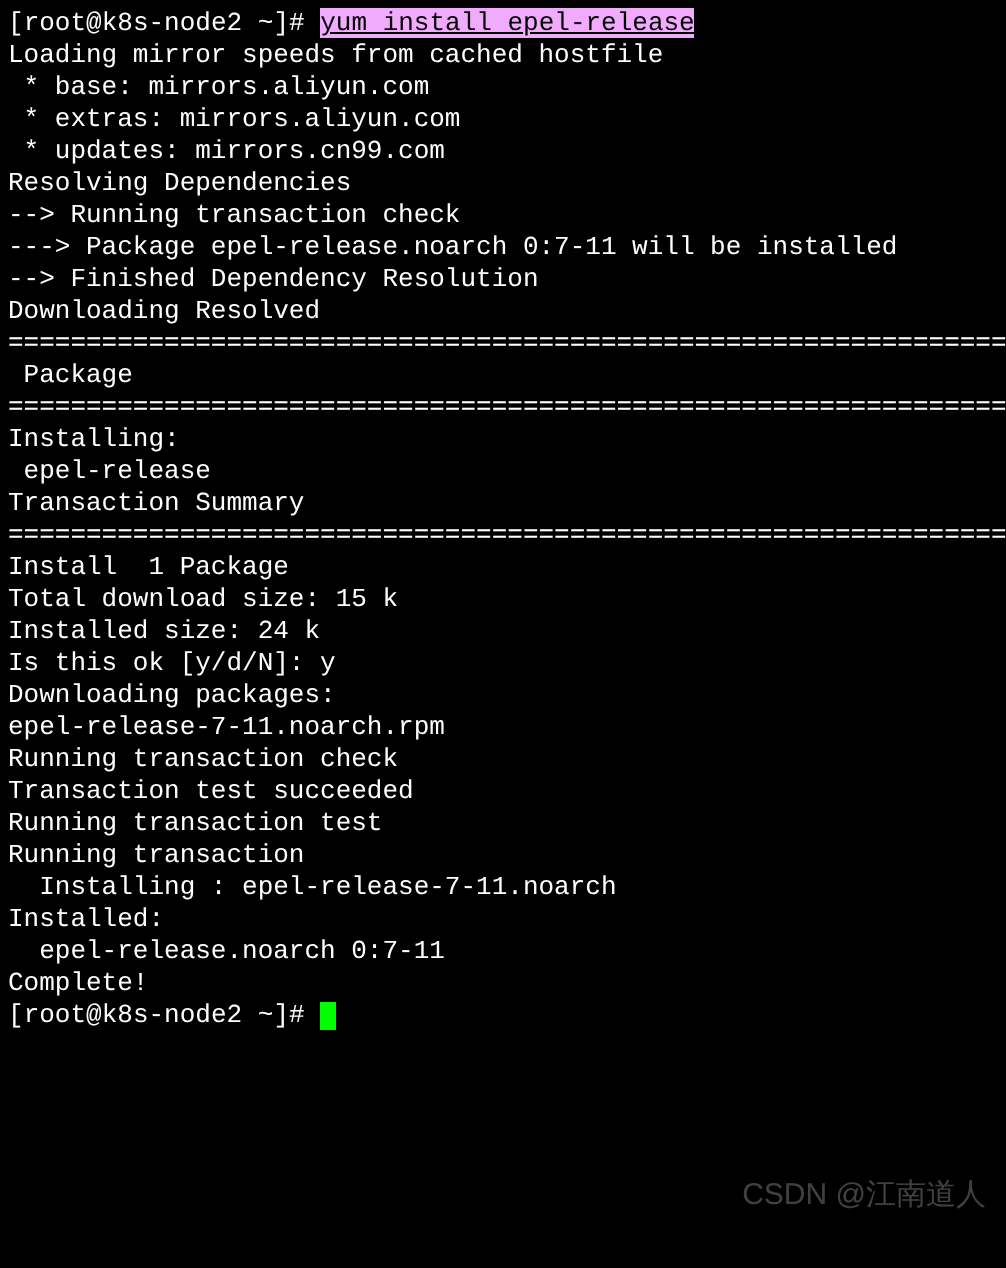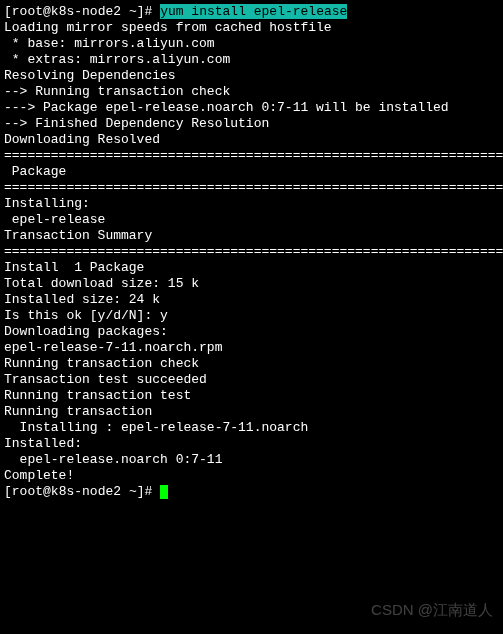--- a/index.html
+++ b/index.html
@@ -13,47 +13,49 @@
       width: 503px;
       height: 634px;
       box-sizing: border-box;
       overflow: hidden;
       position: relative;
     }
     .line {
       white-space: pre;
     }
     .highlight {
-      background: #14b8a6;
+      background: #f0abfc;
       color: #000;
+      text-decoration: underline;
     }
     .cursor {
       display: inline-block;
       width: 8px;
       height: 14px;
       background: #00ff00;
       vertical-align: text-bottom;
     }
     .watermark {
       position: absolute;
-      bottom: 16px;
+      bottom: 28px;
       right: 10px;
       color: rgba(255,255,255,0.25);
       font-family: sans-serif;
       font-size: 15px;
     }
   </style>
 </head>
 <body>
 
 <div>
   <div class="line"><span>[</span><span>root</span><span>@</span><span>k8s-node2</span><span> </span><span>~</span><span>]</span><span>#</span><span> </span><span class="highlight">yum install epel-release</span></div>
   <div class="line">Loading mirror speeds from cached hostfile</div>
   <div class="line"> * base: mirrors.aliyun.com</div>
   <div class="line"> * extras: mirrors.aliyun.com</div>
+  <div class="line"> * updates: mirrors.cn99.com</div>
   <div class="line">Resolving Dependencies</div>
   <div class="line">--&gt; Running transaction check</div>
   <div class="line">---&gt; Package epel-release.noarch 0:7-11 will be installed</div>
   <div class="line">--&gt; Finished Dependency Resolution</div>
   <div class="line"></div>
   <div class="line">Downloading Resolved</div>
   <div class="line"></div>
   <div class="line">================================================================</div>
   <div class="line"> Package</div>
   <div class="line">================================================================</div>

